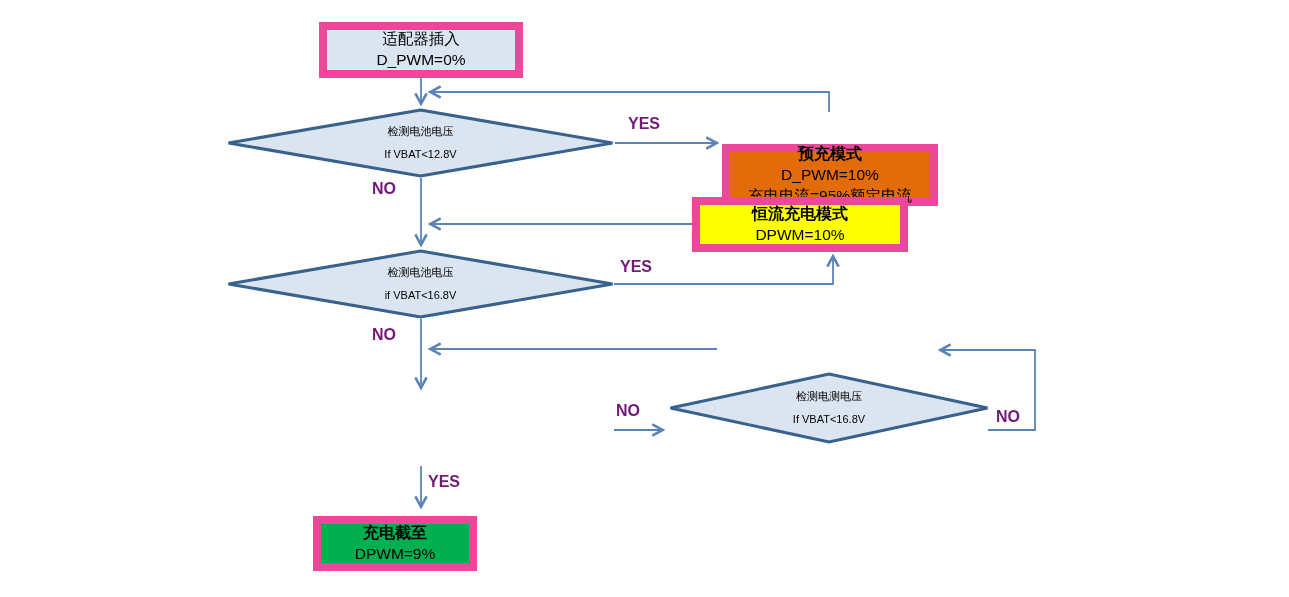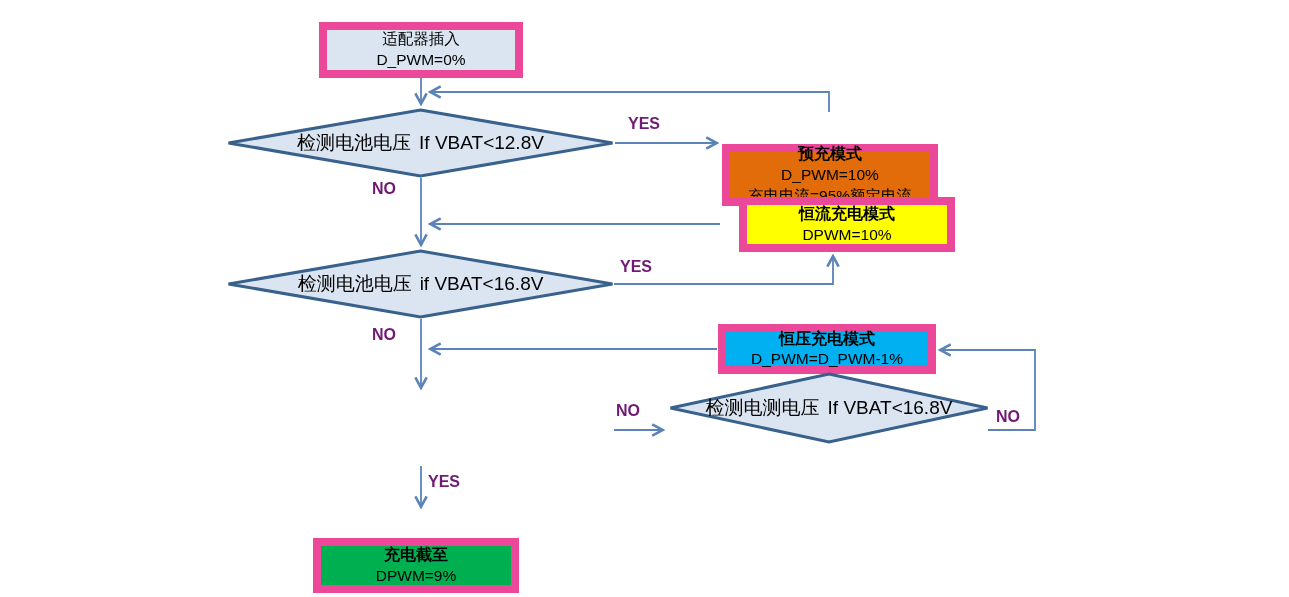--- a/index.html
+++ b/index.html
@@ -32,25 +32,25 @@
   .fill-yellow { background: #ffff00; }
   .fill-cyan   { background: #00b0f0; }
   .fill-green  { background: #00b050; }
   .rectnode .title { font-weight: bold; font-size: 16px; }
   .diamond { position: absolute; }
   .diamond svg { position: absolute; left: 0; top: 0; }
   .dtext {
     position: absolute;
     left: 0; top: 0; right: 0; bottom: 0;
     display: flex;
-    flex-direction: row;
+    flex-direction: column;
     justify-content: center;
     align-items: center;
     line-height: 1.35;
-    font-size: 19px;
+    font-size: 11px;
     gap: 8px;
   }
   .edge-label {
     position: absolute;
     font-size: 16px;
     font-weight: 600;
     color: #701a75;
   }
 </style>
 </head>
@@ -83,31 +83,27 @@
     <div>适配器插入</div>
     <div>D_PWM=0%</div>
   </div>
 
   <div class="node rectnode fill-orange" style="left:722px; top:112px; width:216px; height:62px;margin-top:32px;">
     <div class="title">预充模式</div>
     <div>D_PWM=10%</div>
     <div>充电电流=95%额定电流</div>
   </div>
 
-  <div class="node rectnode fill-yellow" style="left:739px; top:197px; width:216px; height:55px;">
+  <div class="node rectnode fill-yellow" style="left:692px; top:197px; width:216px; height:55px;">
     <div class="title">恒流充电模式</div>
     <div>DPWM=10%</div>
   </div>
 
-  <div class="node rectnode fill-cyan" style="left:718px; top:324px; width:218px; height:50px;">
-    <div class="title">恒压充电模式</div>
-    <div>D_PWM=D_PWM-1%</div>
-  </div>
 
-  <div class="node rectnode fill-green" style="left:313px; top:538px; width:206px; height:55px;">
+  <div class="node rectnode fill-green" style="left:313px; top:516px; width:164px; height:55px;">
     <div class="title">充电截至</div>
     <div>DPWM=9%</div>
   </div>
 
   <div class="diamond" style="left:226px; top:108px; width:389px; height:70px;">
     <svg width="389" height="70">
       <polygon points="194.5,2 386.5,35 194.5,68 2.5,35" fill="#dbe5f1" stroke="#38618c" stroke-width="3"></polygon>
     </svg>
     <div class="dtext">
       <div>检测电池电压</div>

